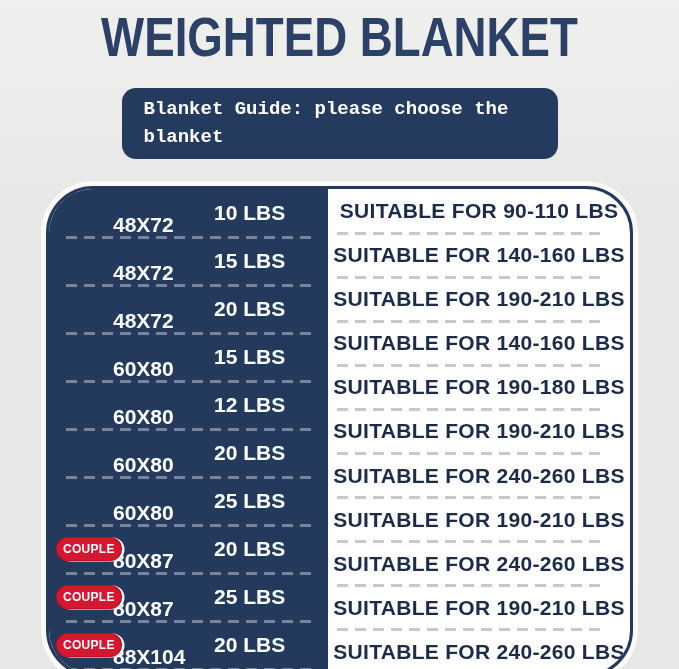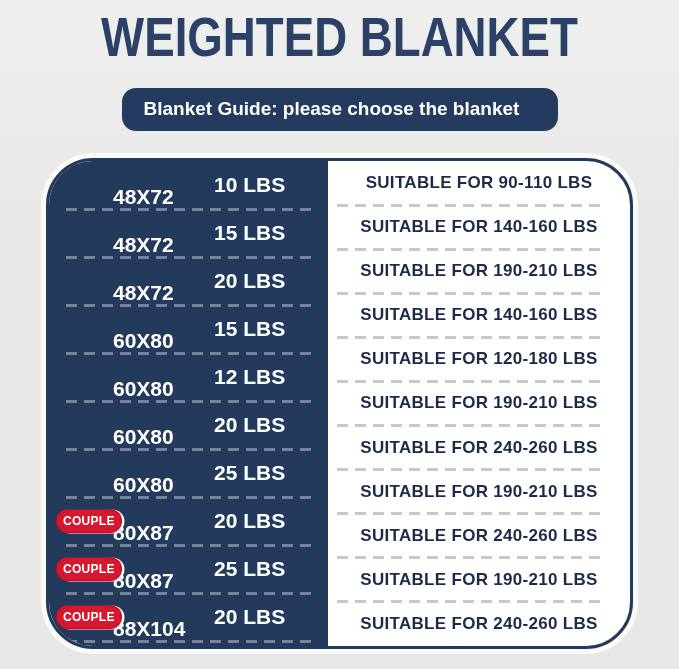--- a/index.html
+++ b/index.html
@@ -23,20 +23,21 @@
   .banner {
     width:436px;
     margin:23px auto 0 auto;
     background:#243A5E;
     border-radius:14px;
     color:#FFFFFF;
     font-weight:bold;
     font-size:19px;
     line-height:28px;
     padding:7px 10px 8px 22px;
+    font-family:Liberation Mono, monospace;
   }
   .guide-table {
     width:587px;
     height:491px;
     margin:27px auto 0 auto;
     background:#FFFFFF;
     border:3.5px solid #243A5C;
     border-radius:47px;
     box-shadow:0 0 0 5px #FAFAF9;
     display:flex;
@@ -86,21 +87,21 @@
     border-radius:13px;
     box-shadow:2.5px 0.5px 0 0 #FFFFFF, inset 0 0 0 1px rgba(140,0,16,0.35);
   }
   .rrow {
     position:relative;
     display:flex;
     align-items:center;
     justify-content:center;
     color:#1C2B49;
     font-weight:bold;
-    font-size:17px;
+    font-size:21px;
     letter-spacing:0.3px;
     white-space:nowrap;
   }
   .rrow:not(:last-child)::after {
     content:"";
     position:absolute;
     left:9px; right:29px; bottom:-1.5px;
     height:3px;
     background:repeating-linear-gradient(90deg, #C8C8C8 0 11px, transparent 11px 18px);
   }
@@ -174,21 +175,21 @@
     <div class="rrow">
         <span>SUITABLE FOR 140-160 LBS</span>
       </div>
     <div class="rrow">
         <span>SUITABLE FOR 190-210 LBS</span>
       </div>
     <div class="rrow">
         <span>SUITABLE FOR 140-160 LBS</span>
       </div>
     <div class="rrow">
-        <span>SUITABLE FOR 120-180 LBS</span>
+        <span>SUITABLE FOR 190-180 LBS</span>
       </div>
     <div class="rrow">
         <span>SUITABLE FOR 190-210 LBS</span>
       </div>
     <div class="rrow">
         <span>SUITABLE FOR 240-260 LBS</span>
       </div>
     <div class="rrow">
         <span>SUITABLE FOR 190-210 LBS</span>
       </div>

